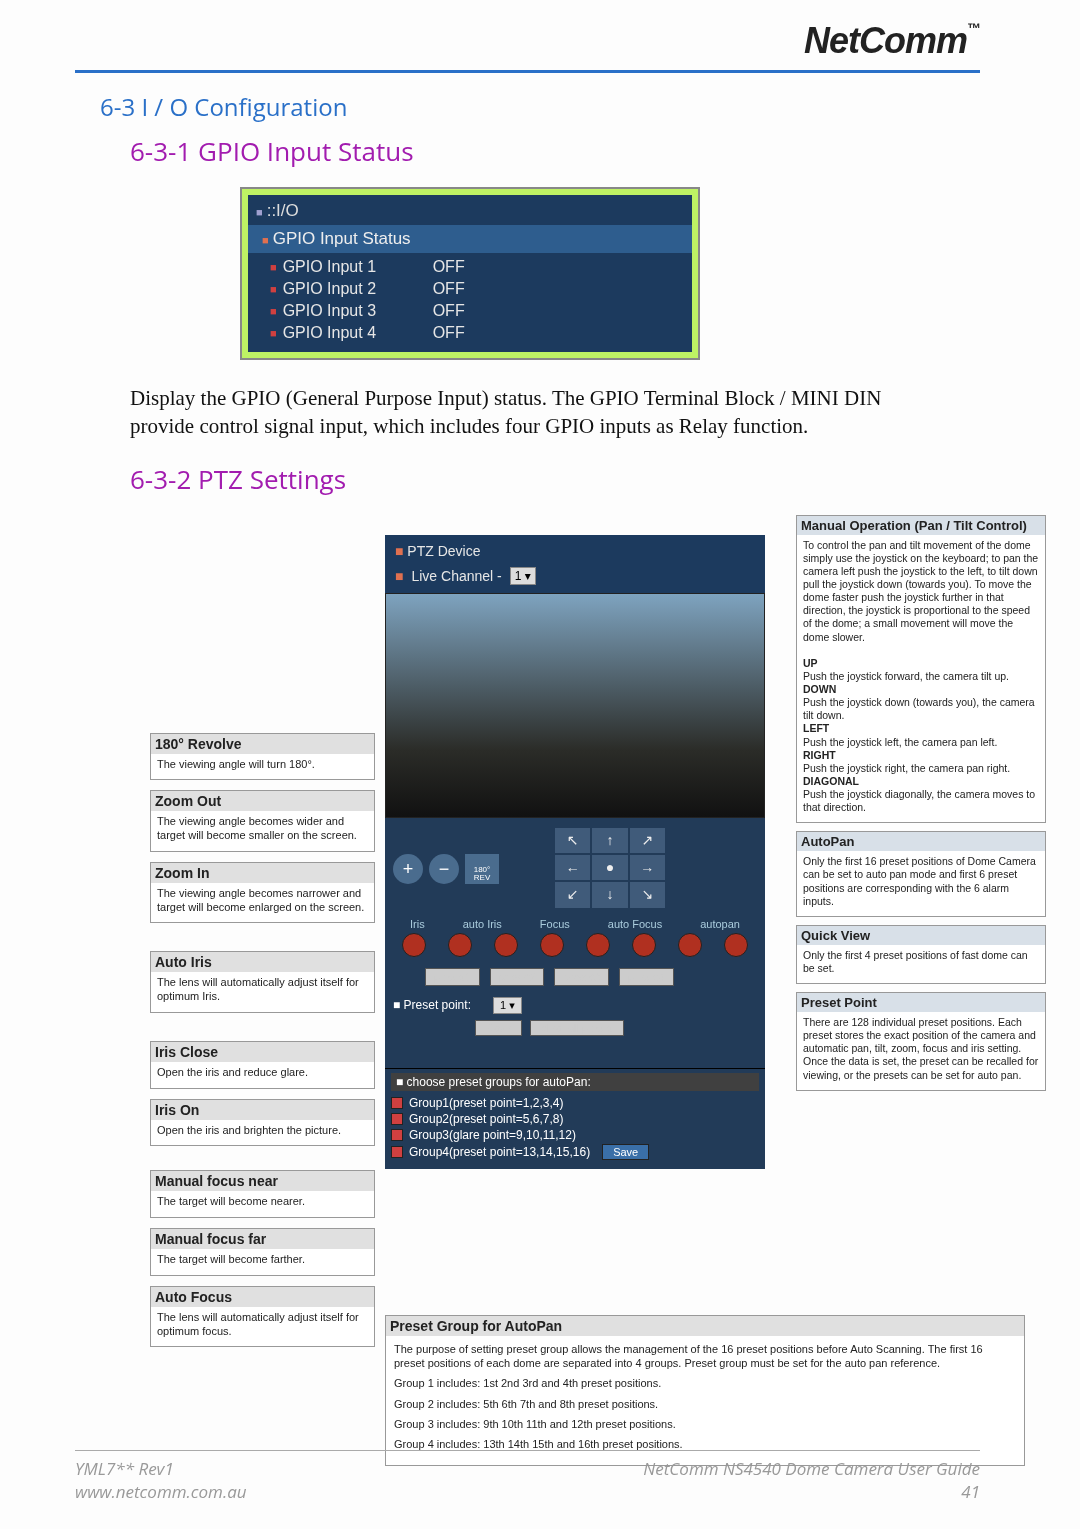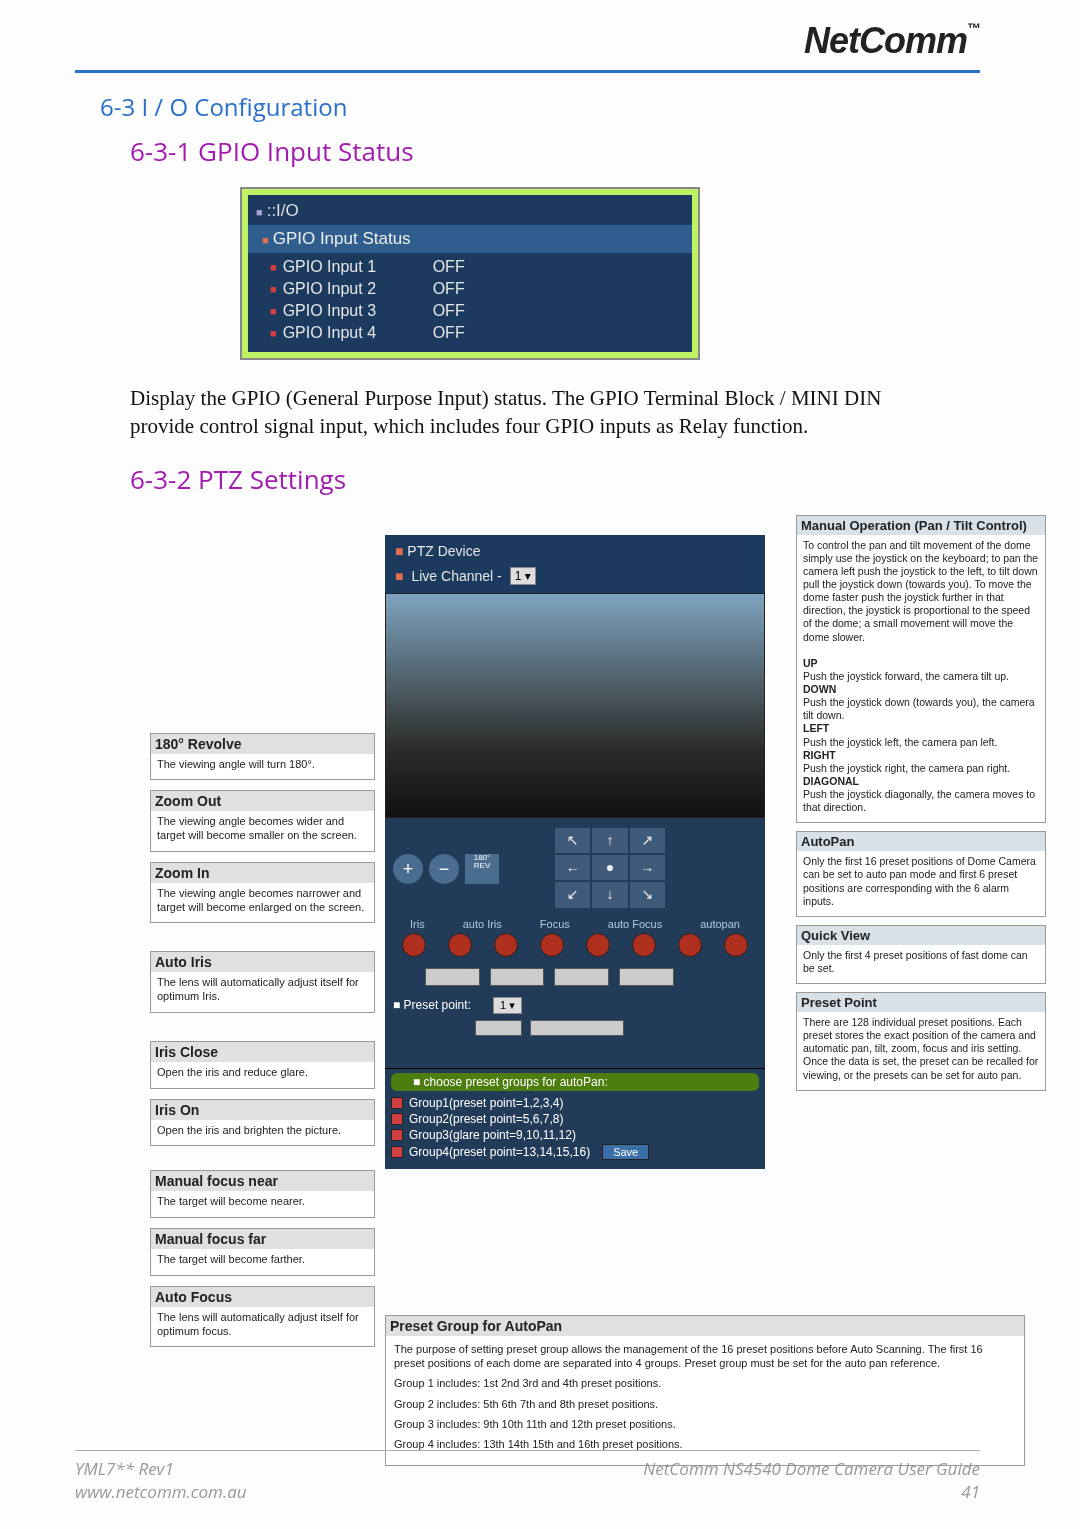--- a/index.html
+++ b/index.html
@@ -186,21 +186,21 @@
   .sbtn { padding:1px 10px; background:#ccc; font-size:11px; border:1px solid #555; }
 
   .autopan-box {
     width: 380px;
     background: #223b58;
     border-top: 1px solid #000;
     padding: 4px 6px 8px 6px;
     color: #fff;
     font-size: 12px;
   }
-  .autopan-box .hdr { background:#4d7c0f; padding:2px 22px; margin-bottom:4px;border-radius:6px; }
+  .autopan-box .hdr { background:#404040; padding:2px 5px; margin-bottom:4px; }
   .grp-row { display:flex; align-items:center; gap:6px; padding:1px 0; }
   .grp-row .chk { width:12px;height:12px;background:#d04040;border:1px solid #222;display:inline-block;}
   .save2 { background:#3a6fa8; color:#fff; padding:1px 10px; font-size:11px; border:1px solid #222; margin-left:6px;}
 
   .col-right {
     position: absolute;
     left: 646px;
     top: 0;
     width: 250px;
   }
@@ -353,21 +353,21 @@
             </span>
           </div>
         </div>
         <div class="live-view"></div>
 
         <div class="ctrl-pad">
 
           <div style="position:absolute;left:8px;top:36px;display:flex;gap:6px;">
             <div style="width:30px;height:30px;border-radius:50%;background:#4a6c8e;color:#fff;text-align:center;line-height:30px;font-size:18px;">+</div>
             <div style="width:30px;height:30px;border-radius:50%;background:#4a6c8e;color:#fff;text-align:center;line-height:30px;font-size:18px;">−</div>
-            <div style="width:34px;height:30px;background:#4a6c8e;color:#fff;text-align:center;font-size:8px;line-height:1.1;padding-top:0;">180° REV</div>
+            <div style="width:34px;height:30px;background:#4a6c8e;color:#fff;text-align:center;font-size:8px;line-height:1.1;padding-top:12px;">180° REV</div>
           </div>
           <div class="pad-dir">
             <div class="arrow">↖</div>
             <div class="arrow">↑</div>
             <div class="arrow">↗</div>
             <div class="arrow">←</div>
             <div class="arrow">●</div>
             <div class="arrow">→</div>
             <div class="arrow">↙</div>
             <div class="arrow">↓</div>

